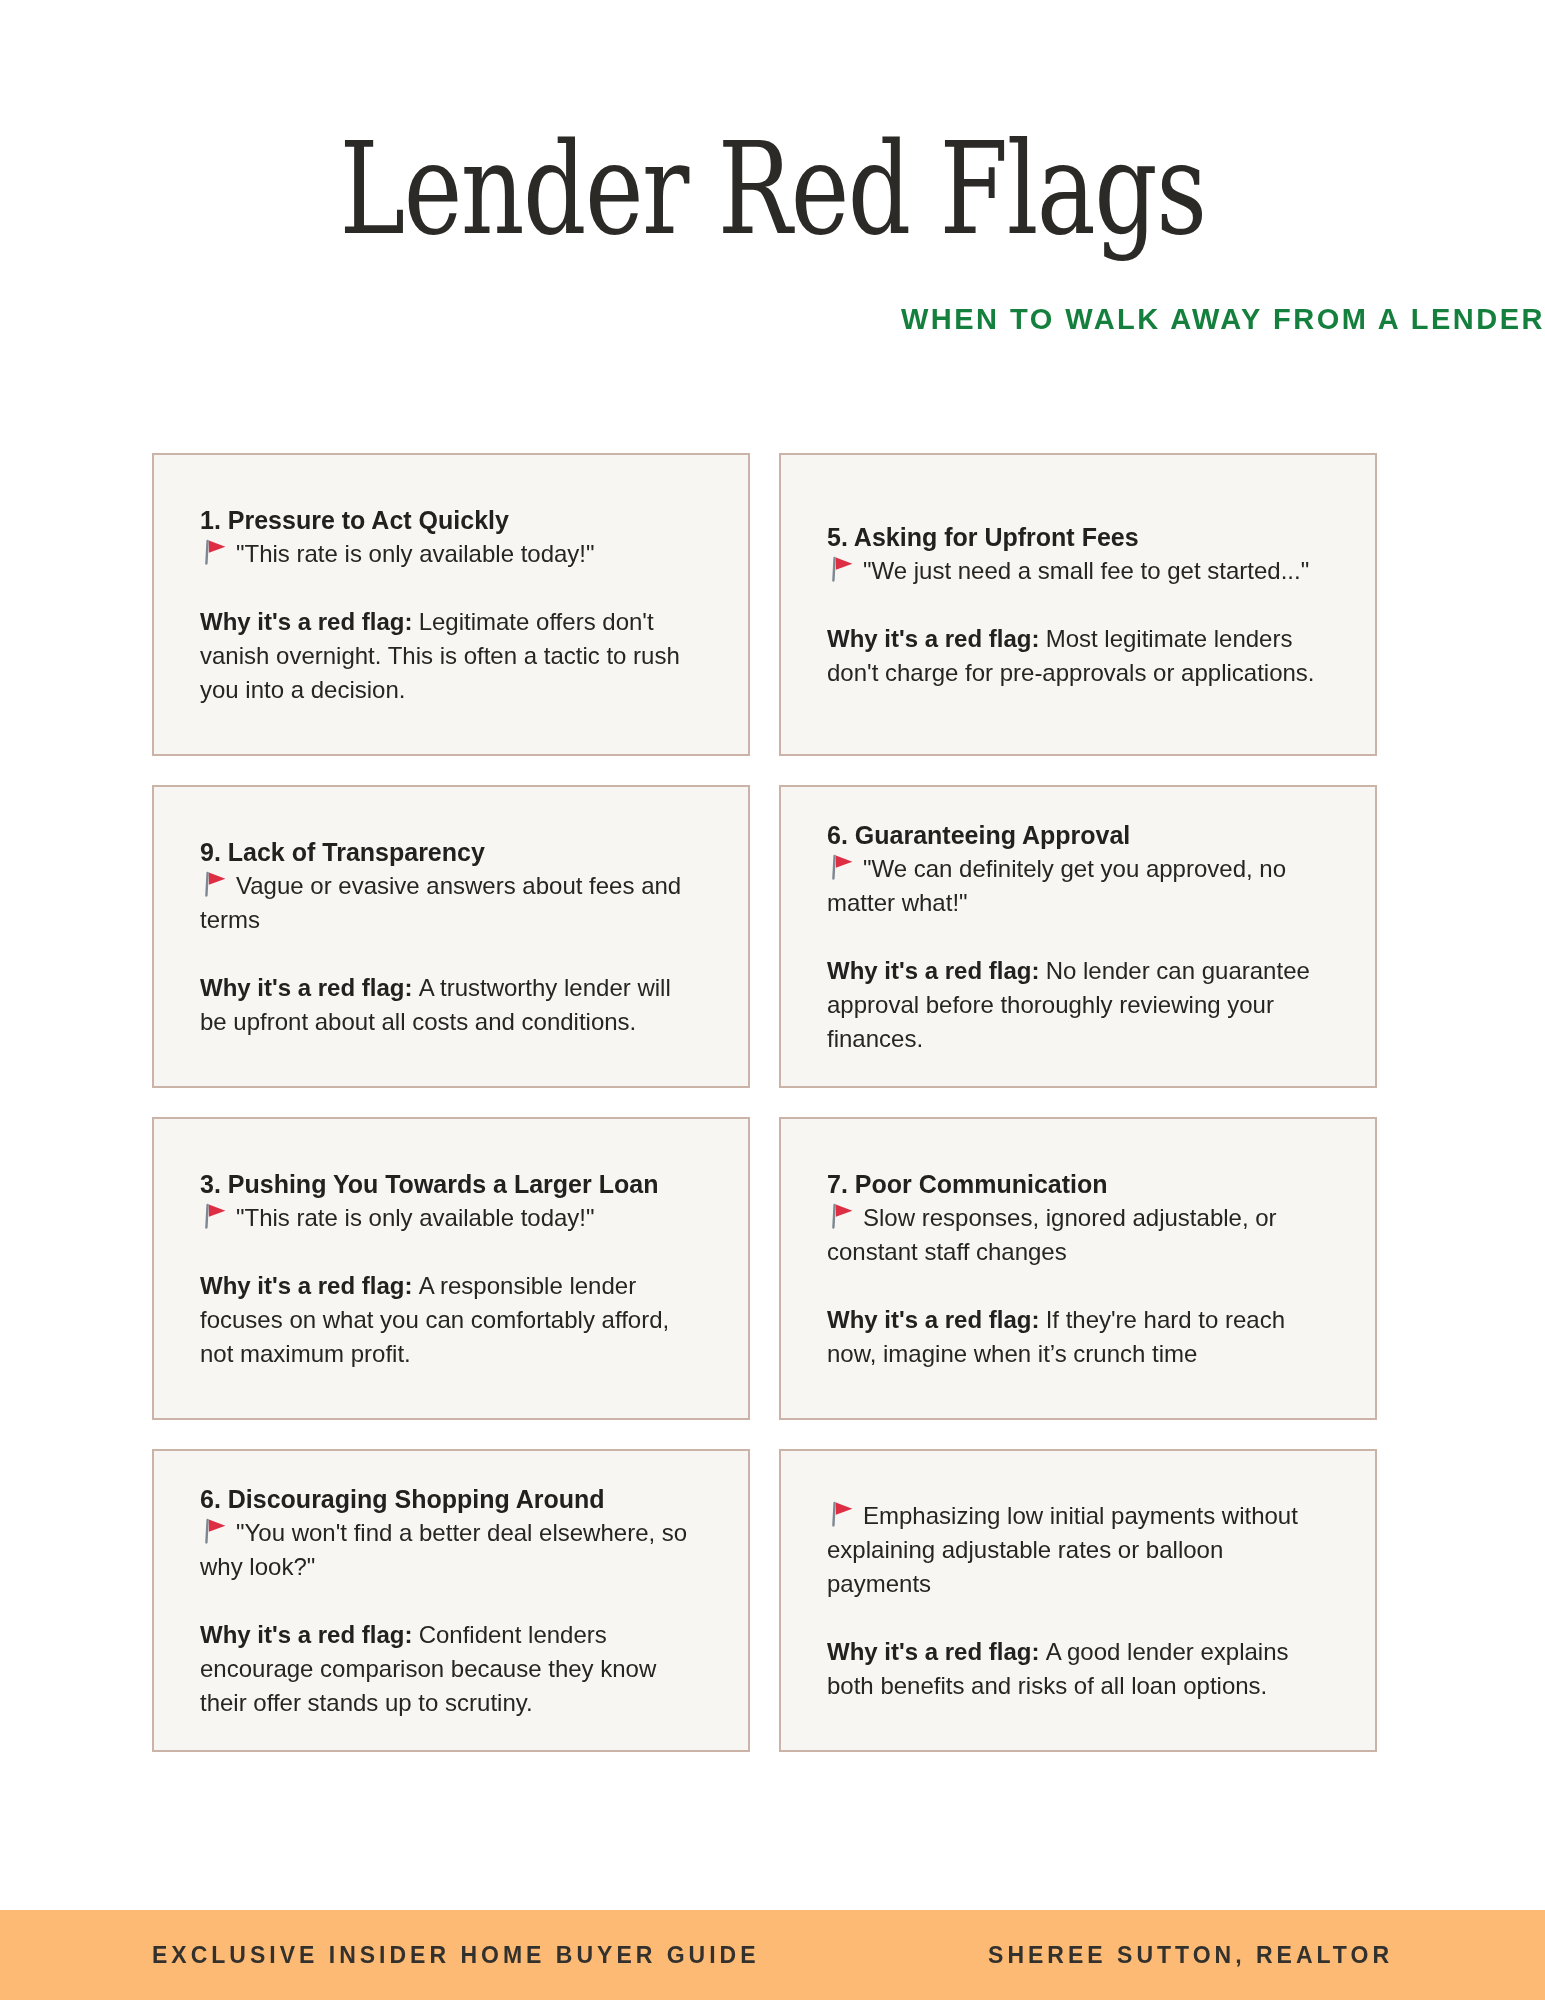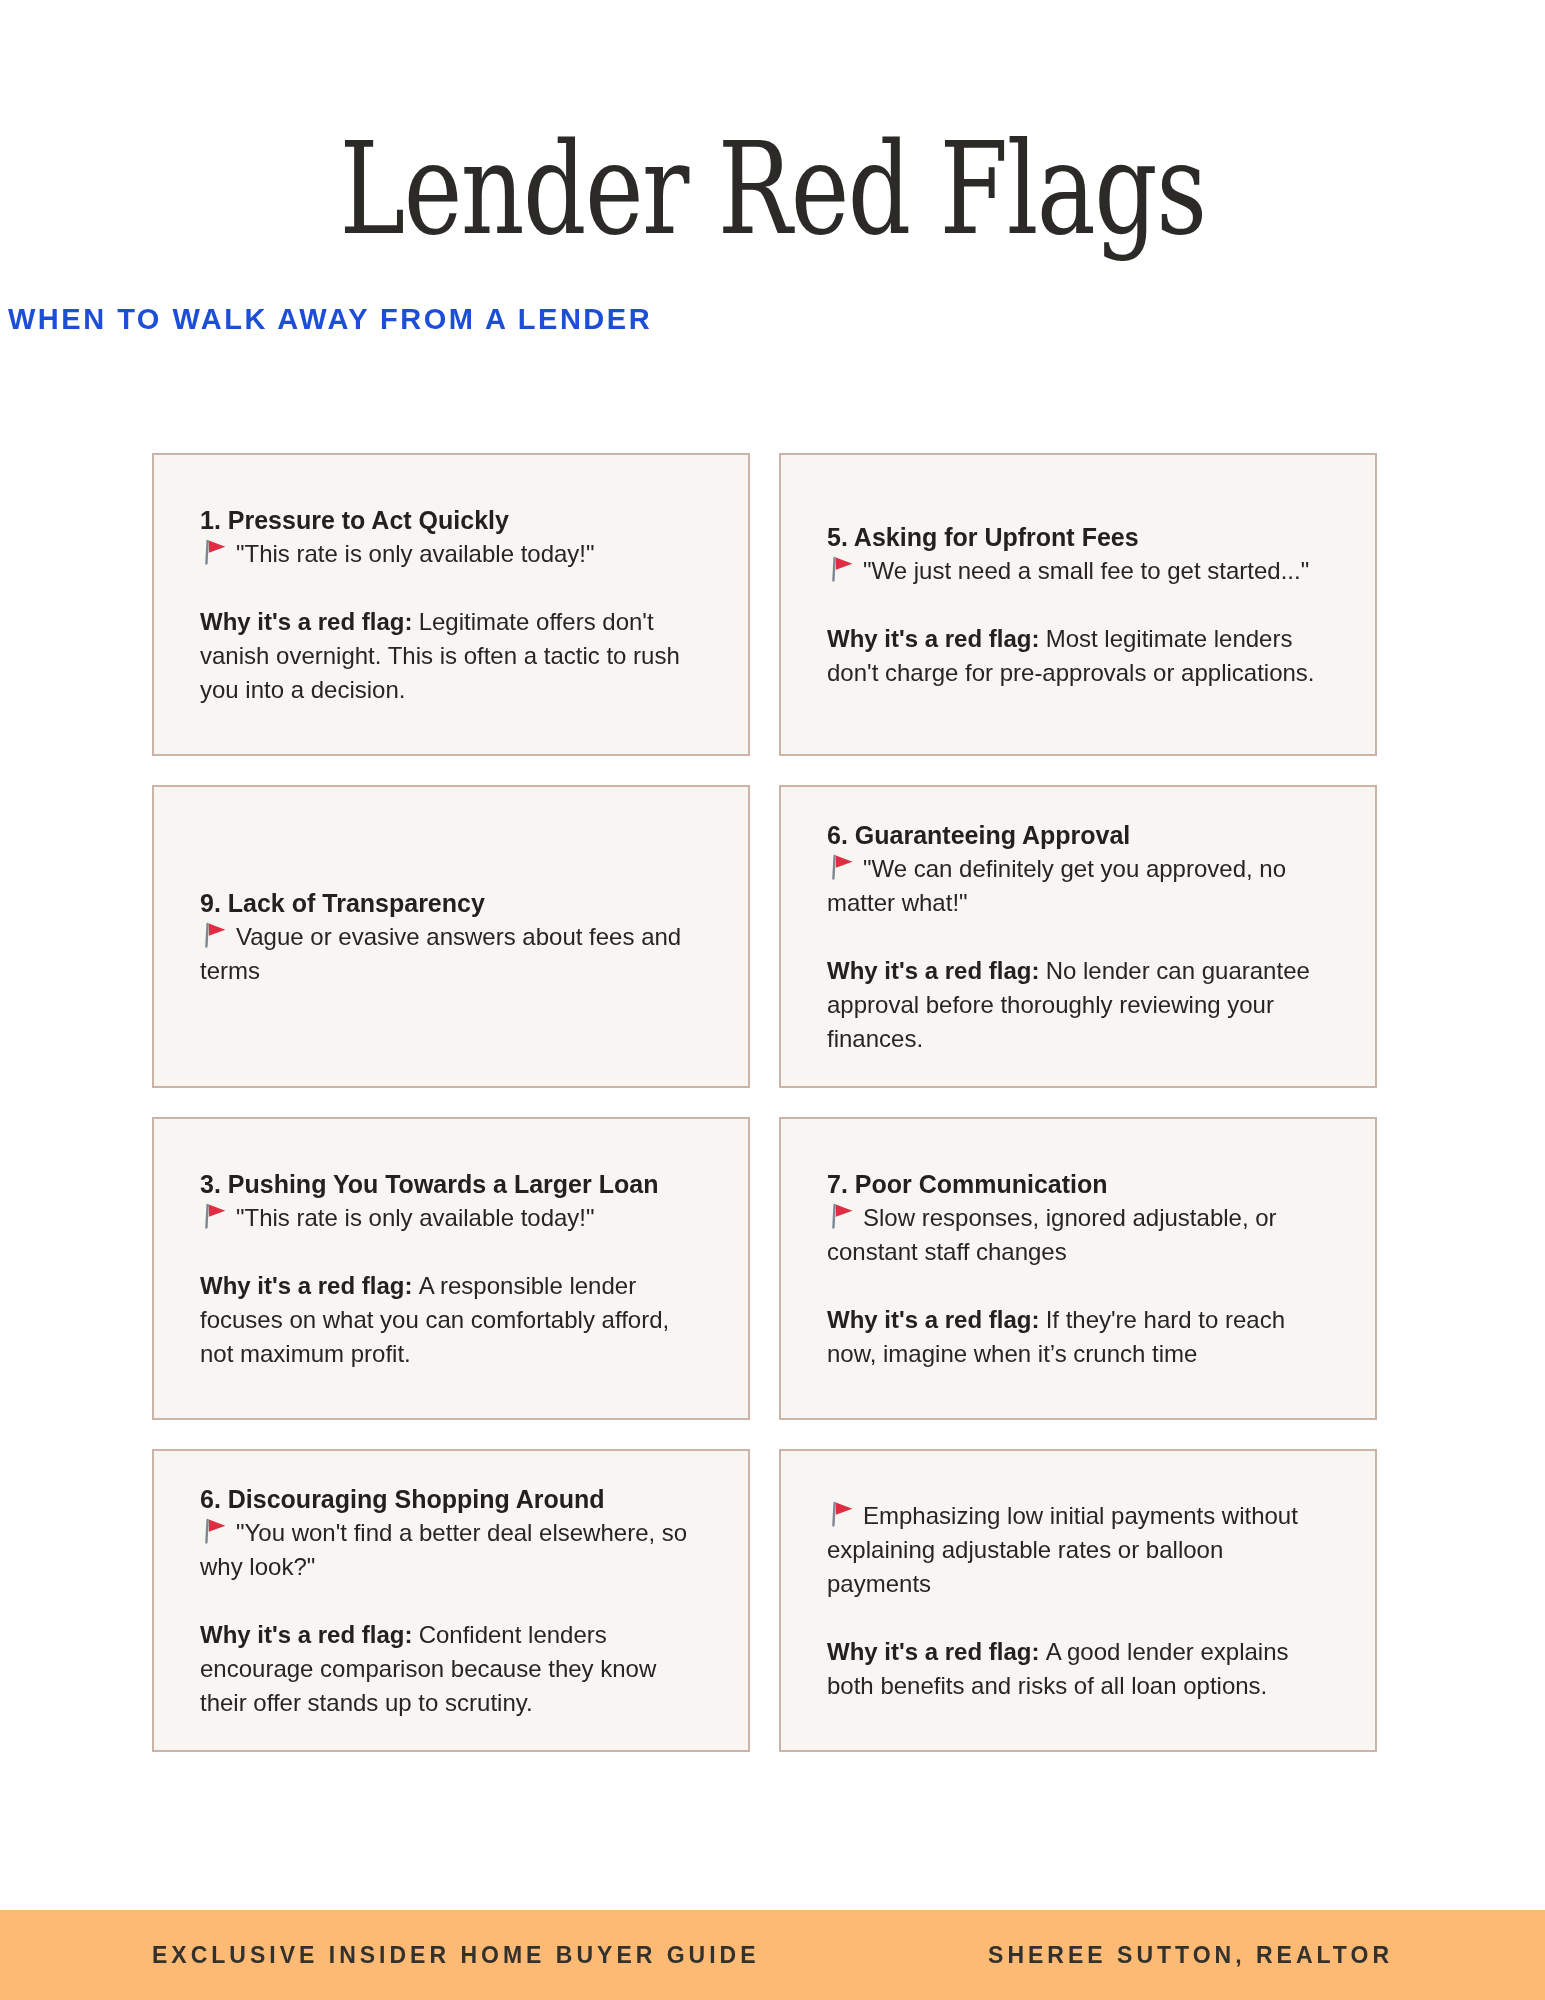--- a/index.html
+++ b/index.html
@@ -19,27 +19,27 @@
     text-align: center;
     font-family: "DejaVu Serif", serif;
     font-weight: 500;
     font-size: 127px;
     line-height: 1.0;
     color: #2b2a27;
     letter-spacing: -2px;
     transform: scaleX(0.78);
   }
   .page-subtitle {
-    margin: 8px;
+    margin: 0;
     margin-top: 50px;
-    text-align: left;
+    text-align: right;
     font-size: 29px;
     font-weight: 700;
     letter-spacing: 2.5px;
-    color: #1d4ed8;
+    color: #15803d;
   }
 
   
   .cards-grid {
     position: absolute;
     top: 453px; left: 152px;
     display: grid;
     grid-template-columns: 598px 598px;
     grid-template-rows: repeat(4, 303px);
     grid-auto-flow: column;   
@@ -119,20 +119,21 @@
         </svg><span>"This rate is only available today!"</span></div>
     <div class="why-line"><span class="why-label">Why it's a red flag:</span><span>Legitimate offers don't vanish overnight. This is often a tactic to rush you into a decision.</span></div>
   </div>
 
   <div class="card">
     <div class="card-title">9. Lack of Transparency</div>
     <div class="flag-line"><svg class="flag-icon" viewBox="0 0 36 36" aria-hidden="true">
           <rect x="7.2" y="1.5" width="3" height="31" rx="1.5" fill="#7d8893" transform="rotate(3 8.7 17)"></rect>
           <path d="M11 2.5 L31.5 10.2 L11 17.8 Z" fill="#dd2e44"></path>
         </svg><span>Vague or evasive answers about fees and terms</span></div>
+    <div class="why-line"><span class="why-label">Why it's a red flag:</span><span>A trustworthy lender will be upfront about all costs and conditions.</span></div>
   </div>
 
   <div class="card">
     <div class="card-title">3. Pushing You Towards a Larger Loan</div>
     <div class="flag-line"><svg class="flag-icon" viewBox="0 0 36 36" aria-hidden="true">
           <rect x="7.2" y="1.5" width="3" height="31" rx="1.5" fill="#7d8893" transform="rotate(3 8.7 17)"></rect>
           <path d="M11 2.5 L31.5 10.2 L11 17.8 Z" fill="#dd2e44"></path>
         </svg><span>"This rate is only available today!"</span></div>
     <div class="why-line"><span class="why-label">Why it's a red flag:</span><span>A responsible lender focuses on what you can comfortably afford, not maximum profit.</span></div>
   </div>

